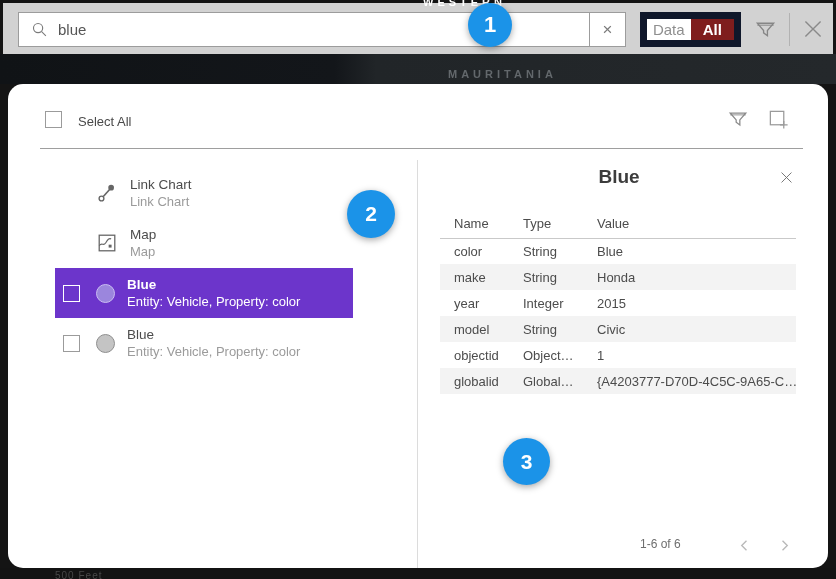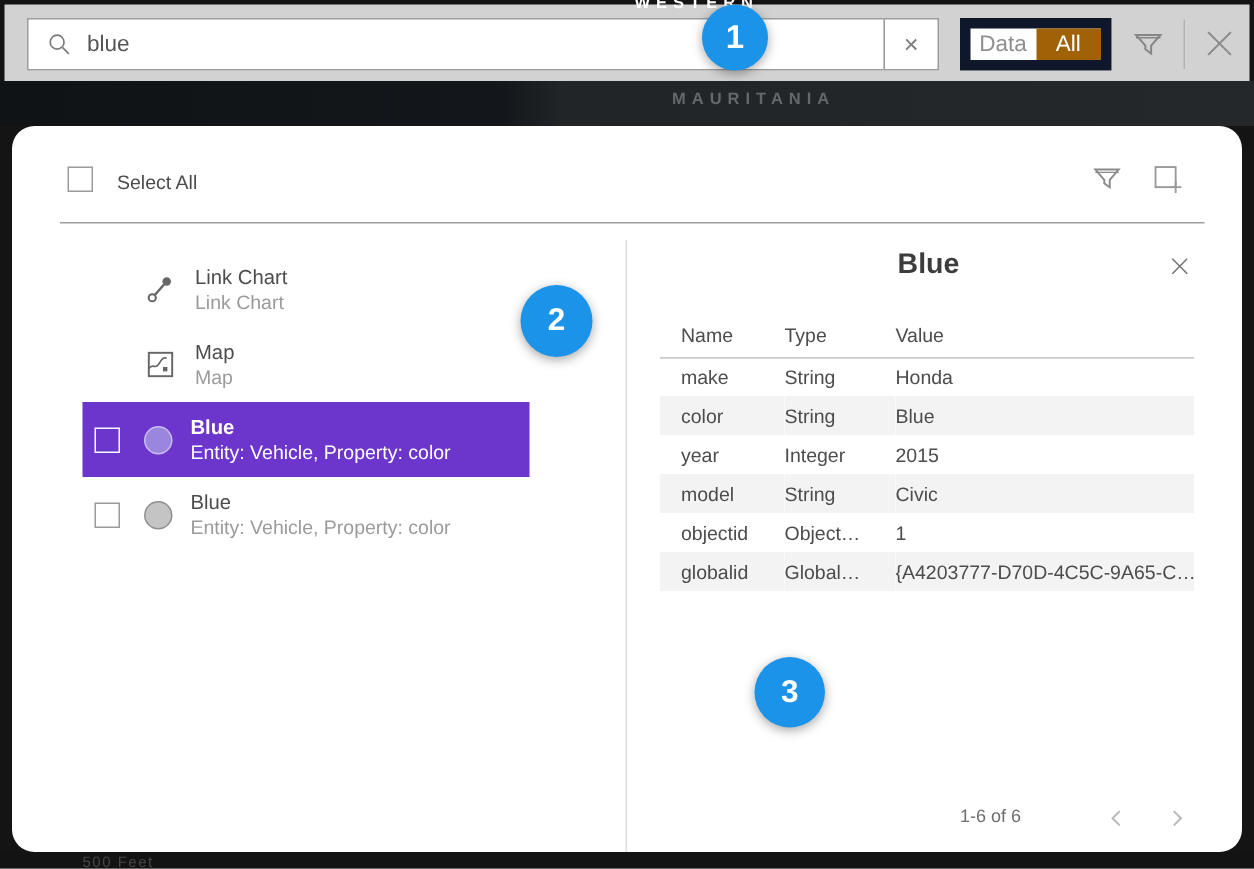--- a/index.html
+++ b/index.html
@@ -23,21 +23,21 @@
   .seg { flex:1; display:flex; align-items:center; justify-content:center; font-size:15px; cursor:pointer; }
   .seg-data { color:#8f8f8f; }
   .seg-all { color:#fff; }
   .tb-funnel { position:absolute; left:751px; top:15px; color:#868686; cursor:pointer; }
   .tb-divider { position:absolute; left:786px; top:10px; width:1px; height:33px; background:#b2b2b2; }
   .tb-close { position:absolute; left:797px; top:13px; color:#8a8a8a; cursor:pointer; }
 
   
   .map-strip { position:absolute; top:54px; left:0; right:0; height:30px;
     background:linear-gradient(90deg,#101316 0%,#13161a 40%,#212528 45%,#24282b 100%); }
-  .mauritania { position:absolute; top:6px; left:448px; color:#63686c; font-size:11px;
+  .mauritania { position:absolute; top:14px; left:448px; color:#63686c; font-size:11px;
     font-weight:bold; letter-spacing:4px; }
 
   
   .panel { position:absolute; left:8px; top:84px; width:820px; height:484px; background:#fff;
     border-radius:15px; }
   .checkbox { width:17px; height:17px; border:1px solid #9b9b9b; background:#fff; flex:none; cursor:pointer; }
   .select-all-box { position:absolute; left:37px; top:27px; }
   .select-all-label { position:absolute; left:70px; top:30px; font-size:13px; color:#4a4a4a; }
   .panel-funnel { position:absolute; left:719px; top:24px; color:#8a8a8a; cursor:pointer; }
   .panel-add { position:absolute; left:759px; top:24px; color:#9a9a9a; cursor:pointer; }
@@ -144,21 +144,21 @@
     </div>
 
     <div class="clear-btn">
       <span>×</span>
     </div>
 
     <div class="toggle">
       <div class="seg seg-data">
         <span>Data</span>
       </div>
-      <div class="seg seg-all" style="background: #a16207;">
+      <div class="seg seg-all" style="background: #7f1d1d; font-weight: bold;">
         <span>All</span>
       </div>
     </div>
 
     <svg class="tb-funnel" width="23" height="23">
         <use href="#icon-funnel"></use>
       </svg>
     <div class="tb-divider"></div>
     <svg class="tb-close" width="26" height="26">
         <use href="#icon-x"></use>
@@ -242,30 +242,30 @@
     <table class="attr-table">
       <thead>
         <tr>
           <th>Name</th>
           <th>Type</th>
           <th>Value</th>
         </tr>
       </thead>
       <tbody id="attr-rows">
           <tr>
+            <td>color</td>
+            <td>String</td>
+            <td>Blue</td>
+          </tr>
+          <tr>
             <td>make</td>
             <td>String</td>
             <td>Honda</td>
           </tr>
           <tr>
-            <td>color</td>
-            <td>String</td>
-            <td>Blue</td>
-          </tr>
-          <tr>
             <td>year</td>
             <td>Integer</td>
             <td>2015</td>
           </tr>
           <tr>
             <td>model</td>
             <td>String</td>
             <td>Civic</td>
           </tr>
           <tr>

